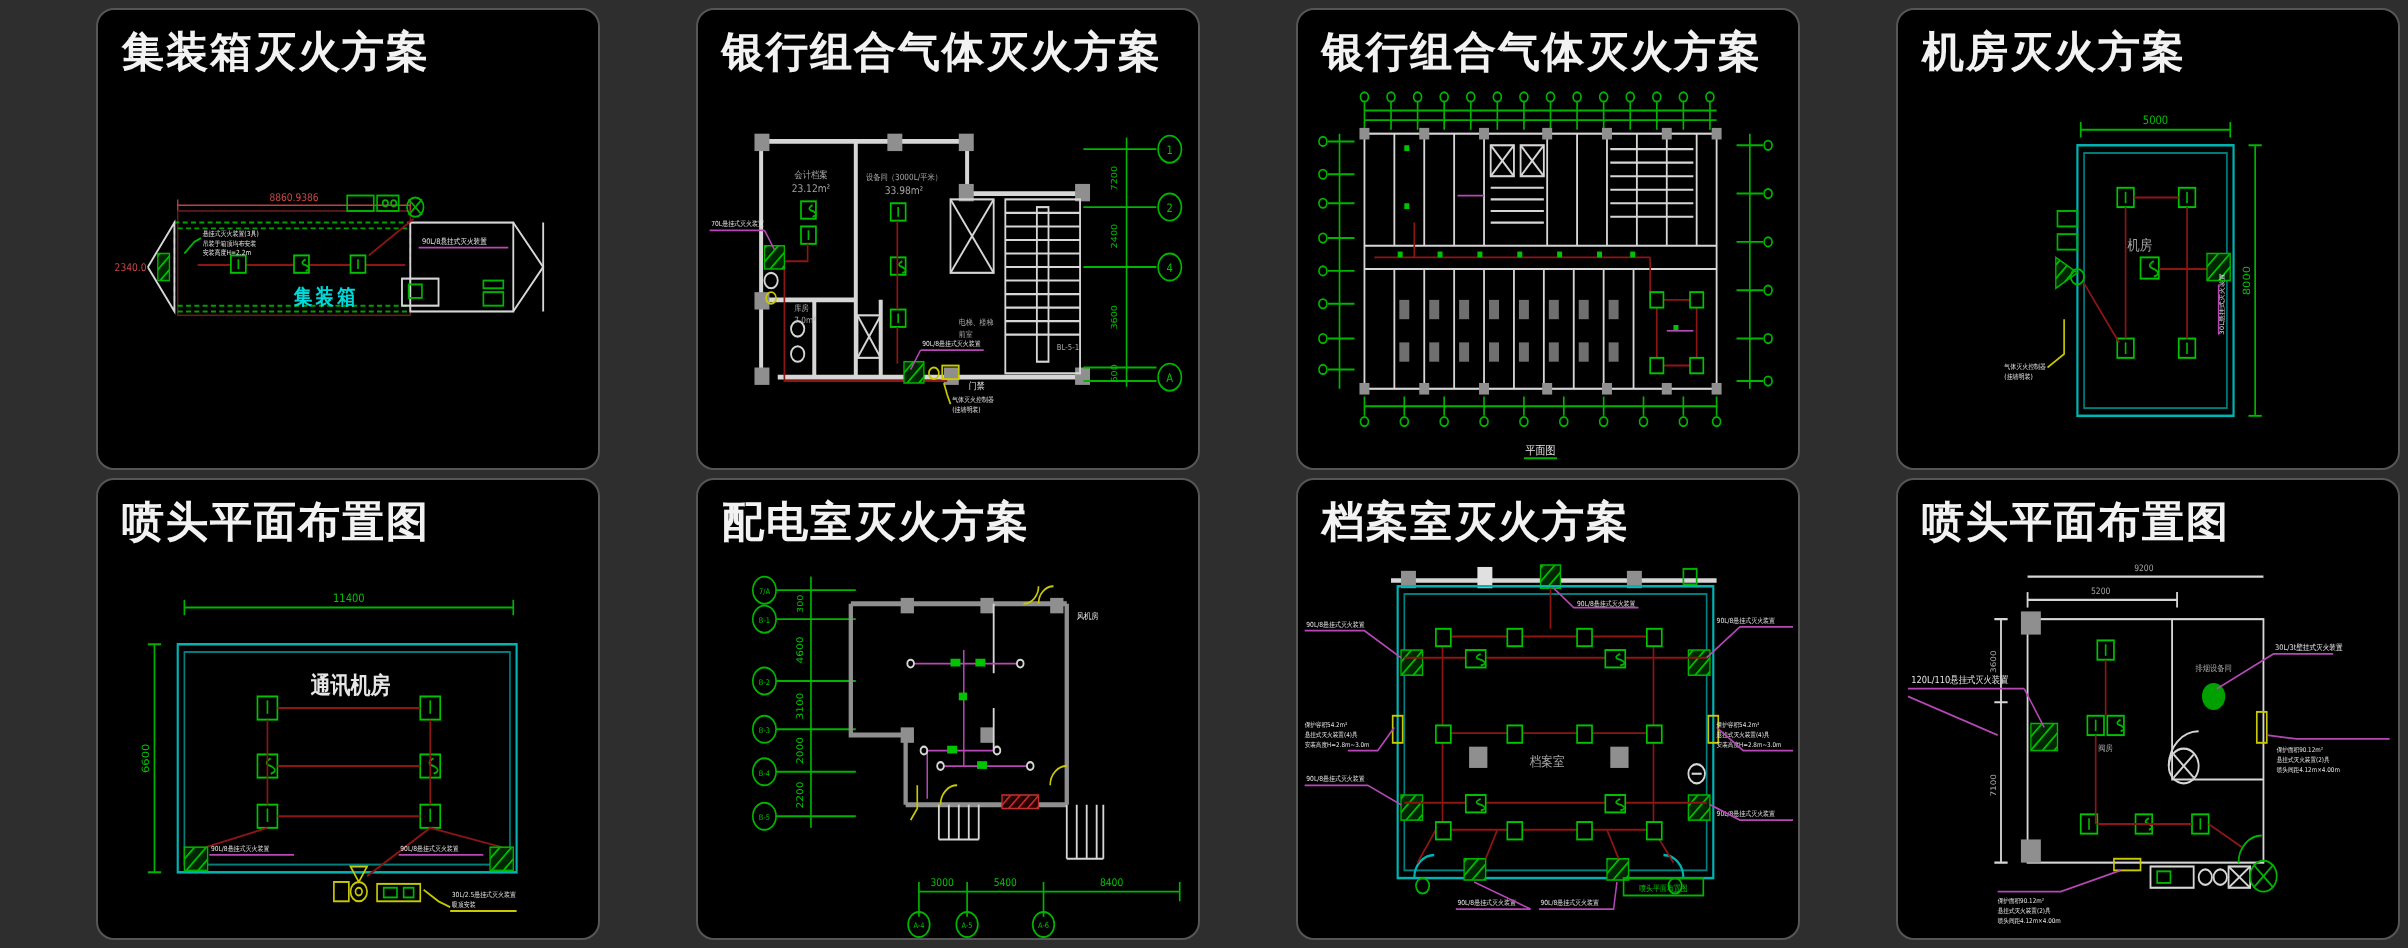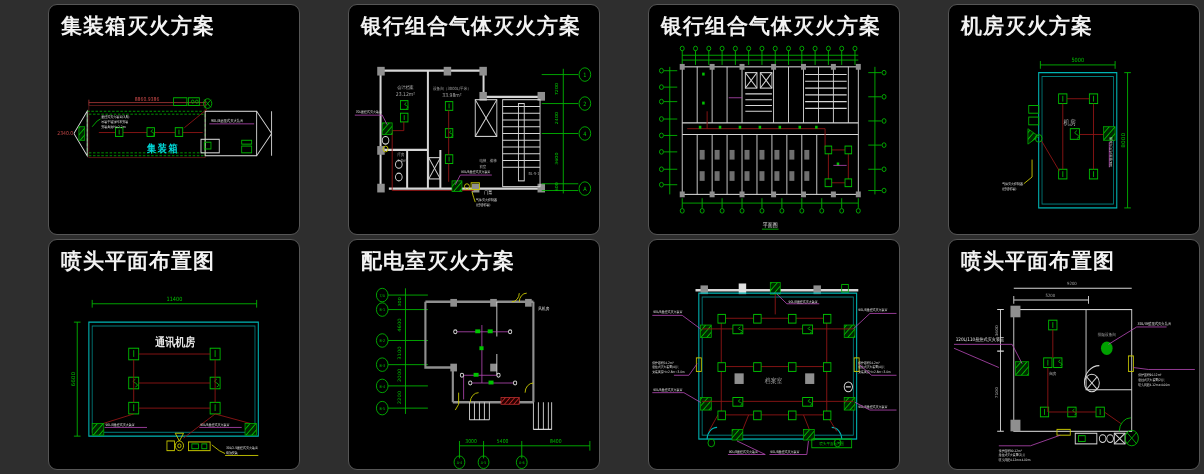--- a/index.html
+++ b/index.html
@@ -497,20 +497,21 @@
           <circle class="g" cx="162" cy="230" r="6.5"></circle>
           <circle class="g" cx="208" cy="230" r="6.5"></circle>
         <text class="tg" x="133" y="232" font-size="4" text-anchor="middle">A-4</text>
         <text class="tg" x="162" y="232" font-size="4" text-anchor="middle">A-5</text>
         <text class="tg" x="208" y="232" font-size="4" text-anchor="middle">A-6</text>
       </g>
     </svg>
   </div>
 
   <div class="panel">
+    <div class="panel-title">档案室灭火方案</div>
     <svg viewBox="0 0 301 237" preserveAspectRatio="none">
       <g>
         <line class="w2" x1="56" y1="52" x2="252" y2="52"></line>
         <rect class="col" x="62" y="47" width="9" height="9"></rect>
           <rect x="108" y="45" width="9" height="11" fill="#e0e0e0"></rect>
         <rect x="146" y="44" width="12" height="12" fill="url(#hg)" stroke="#00b400" stroke-width="0.8"></rect>
         <rect class="col" x="198" y="47" width="9" height="9"></rect>
           <rect class="g" x="232" y="46" width="8" height="8"></rect>
       </g>
       <g>

